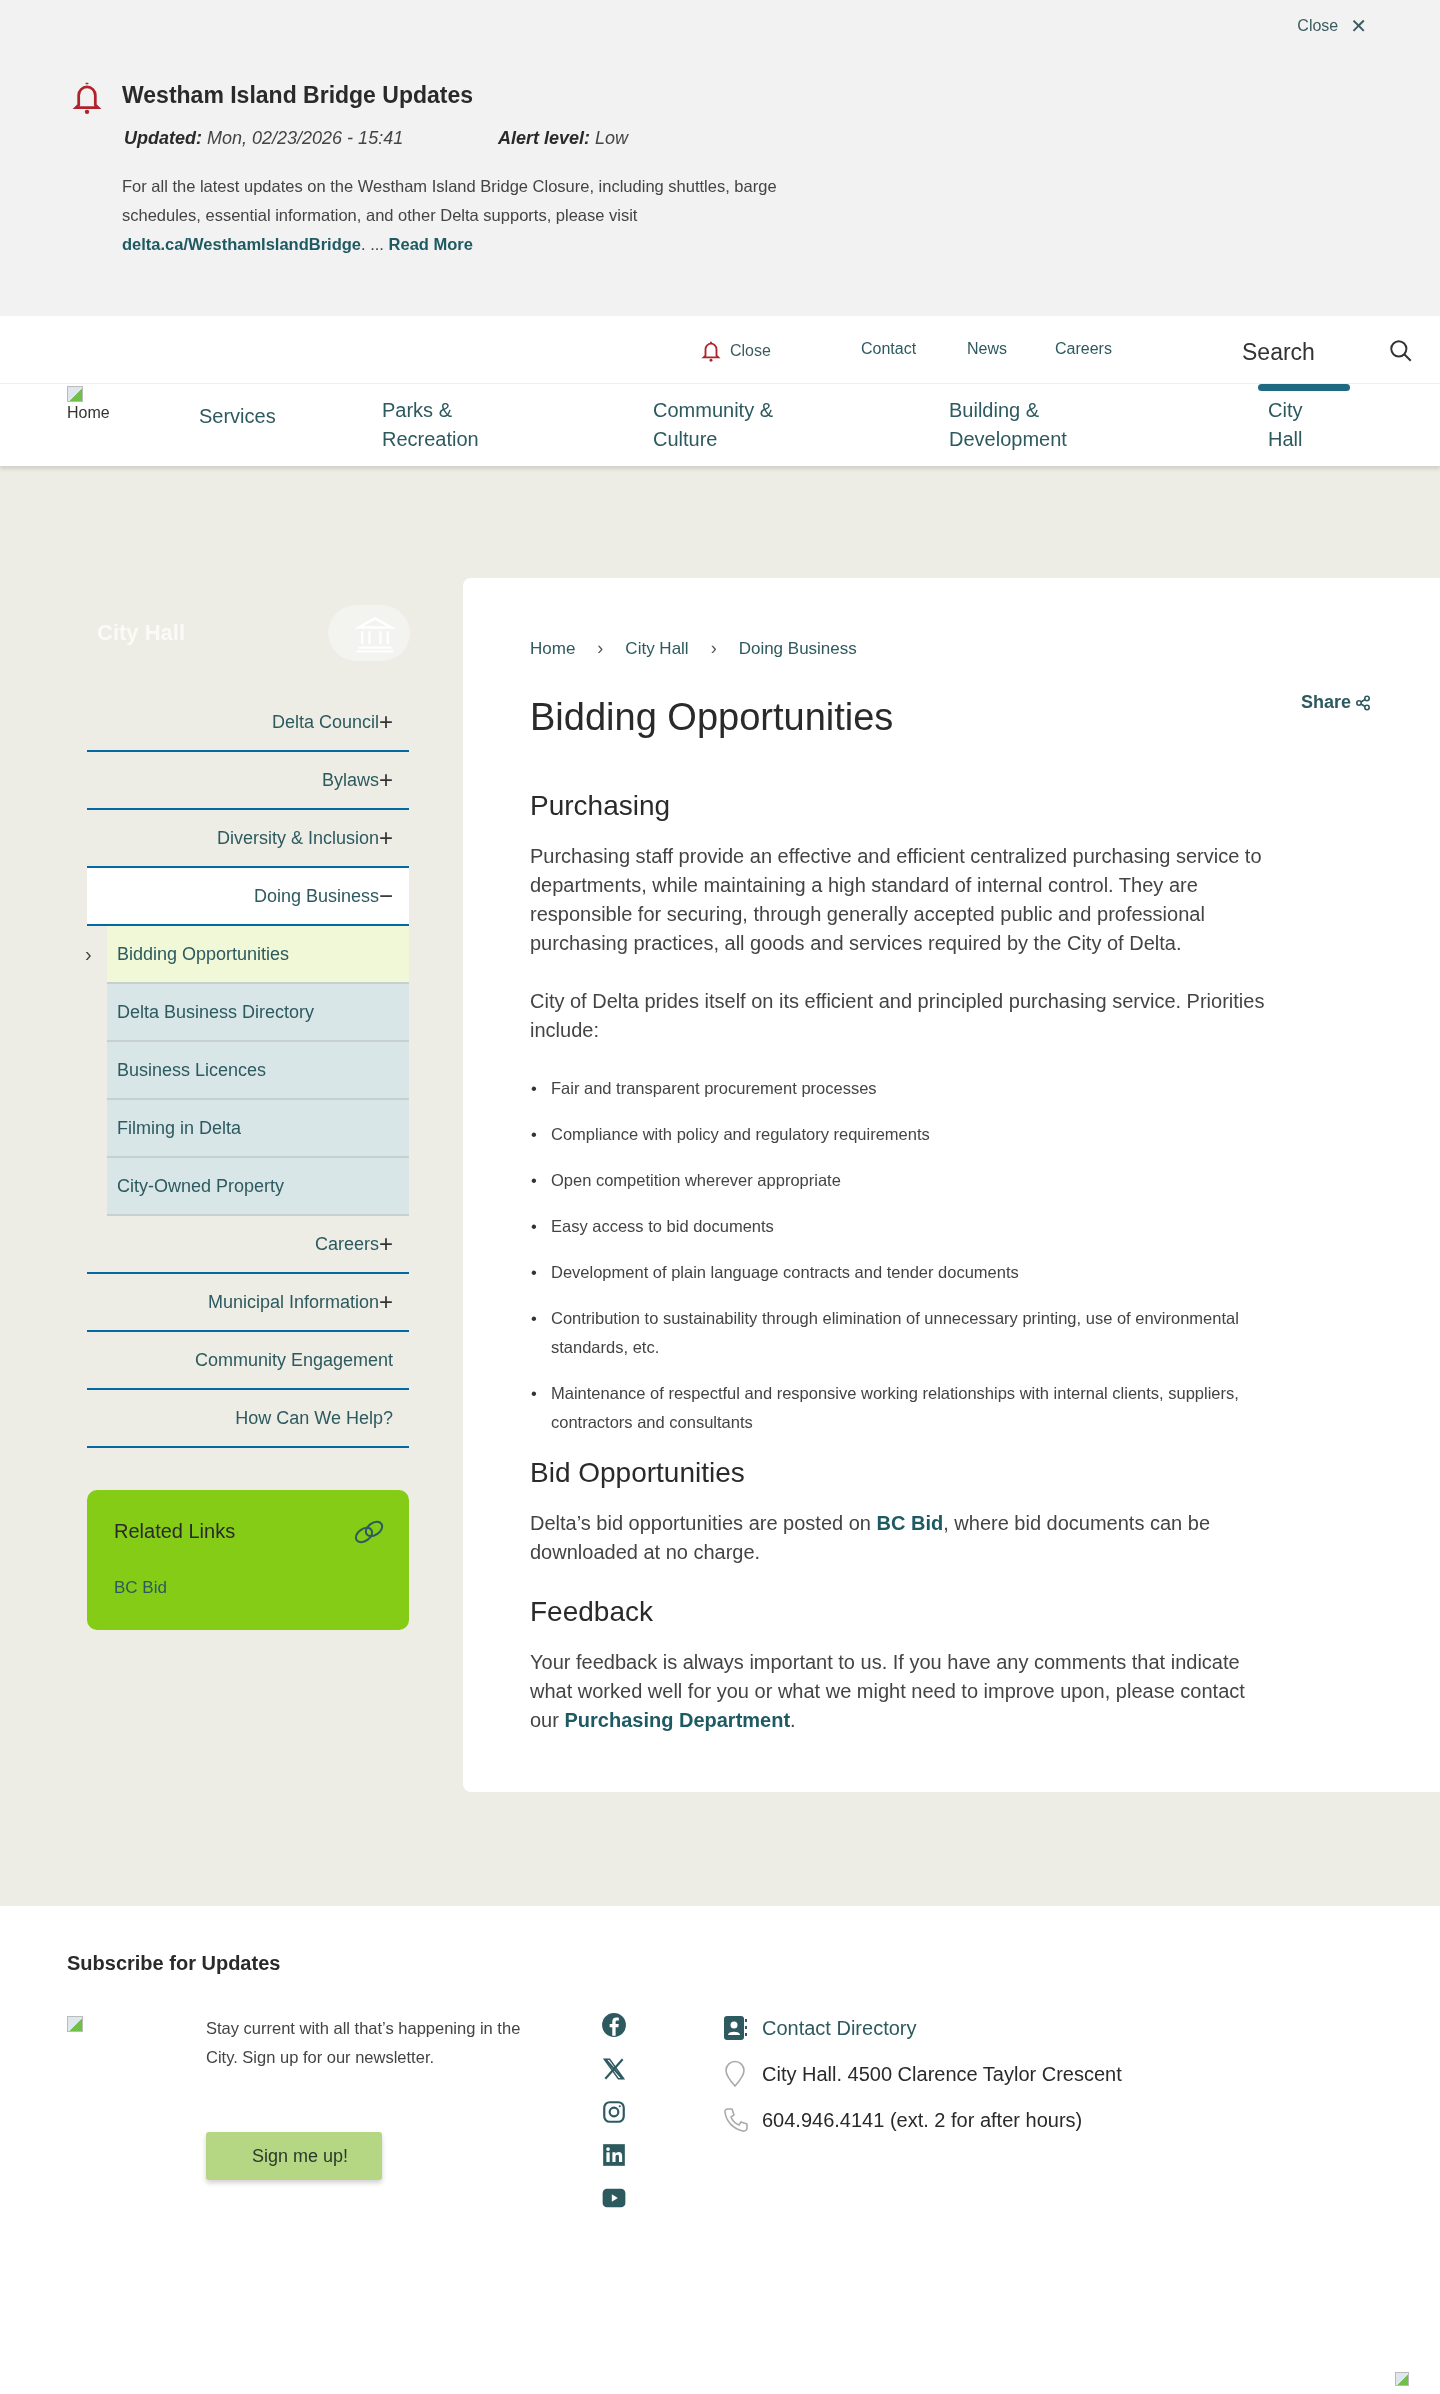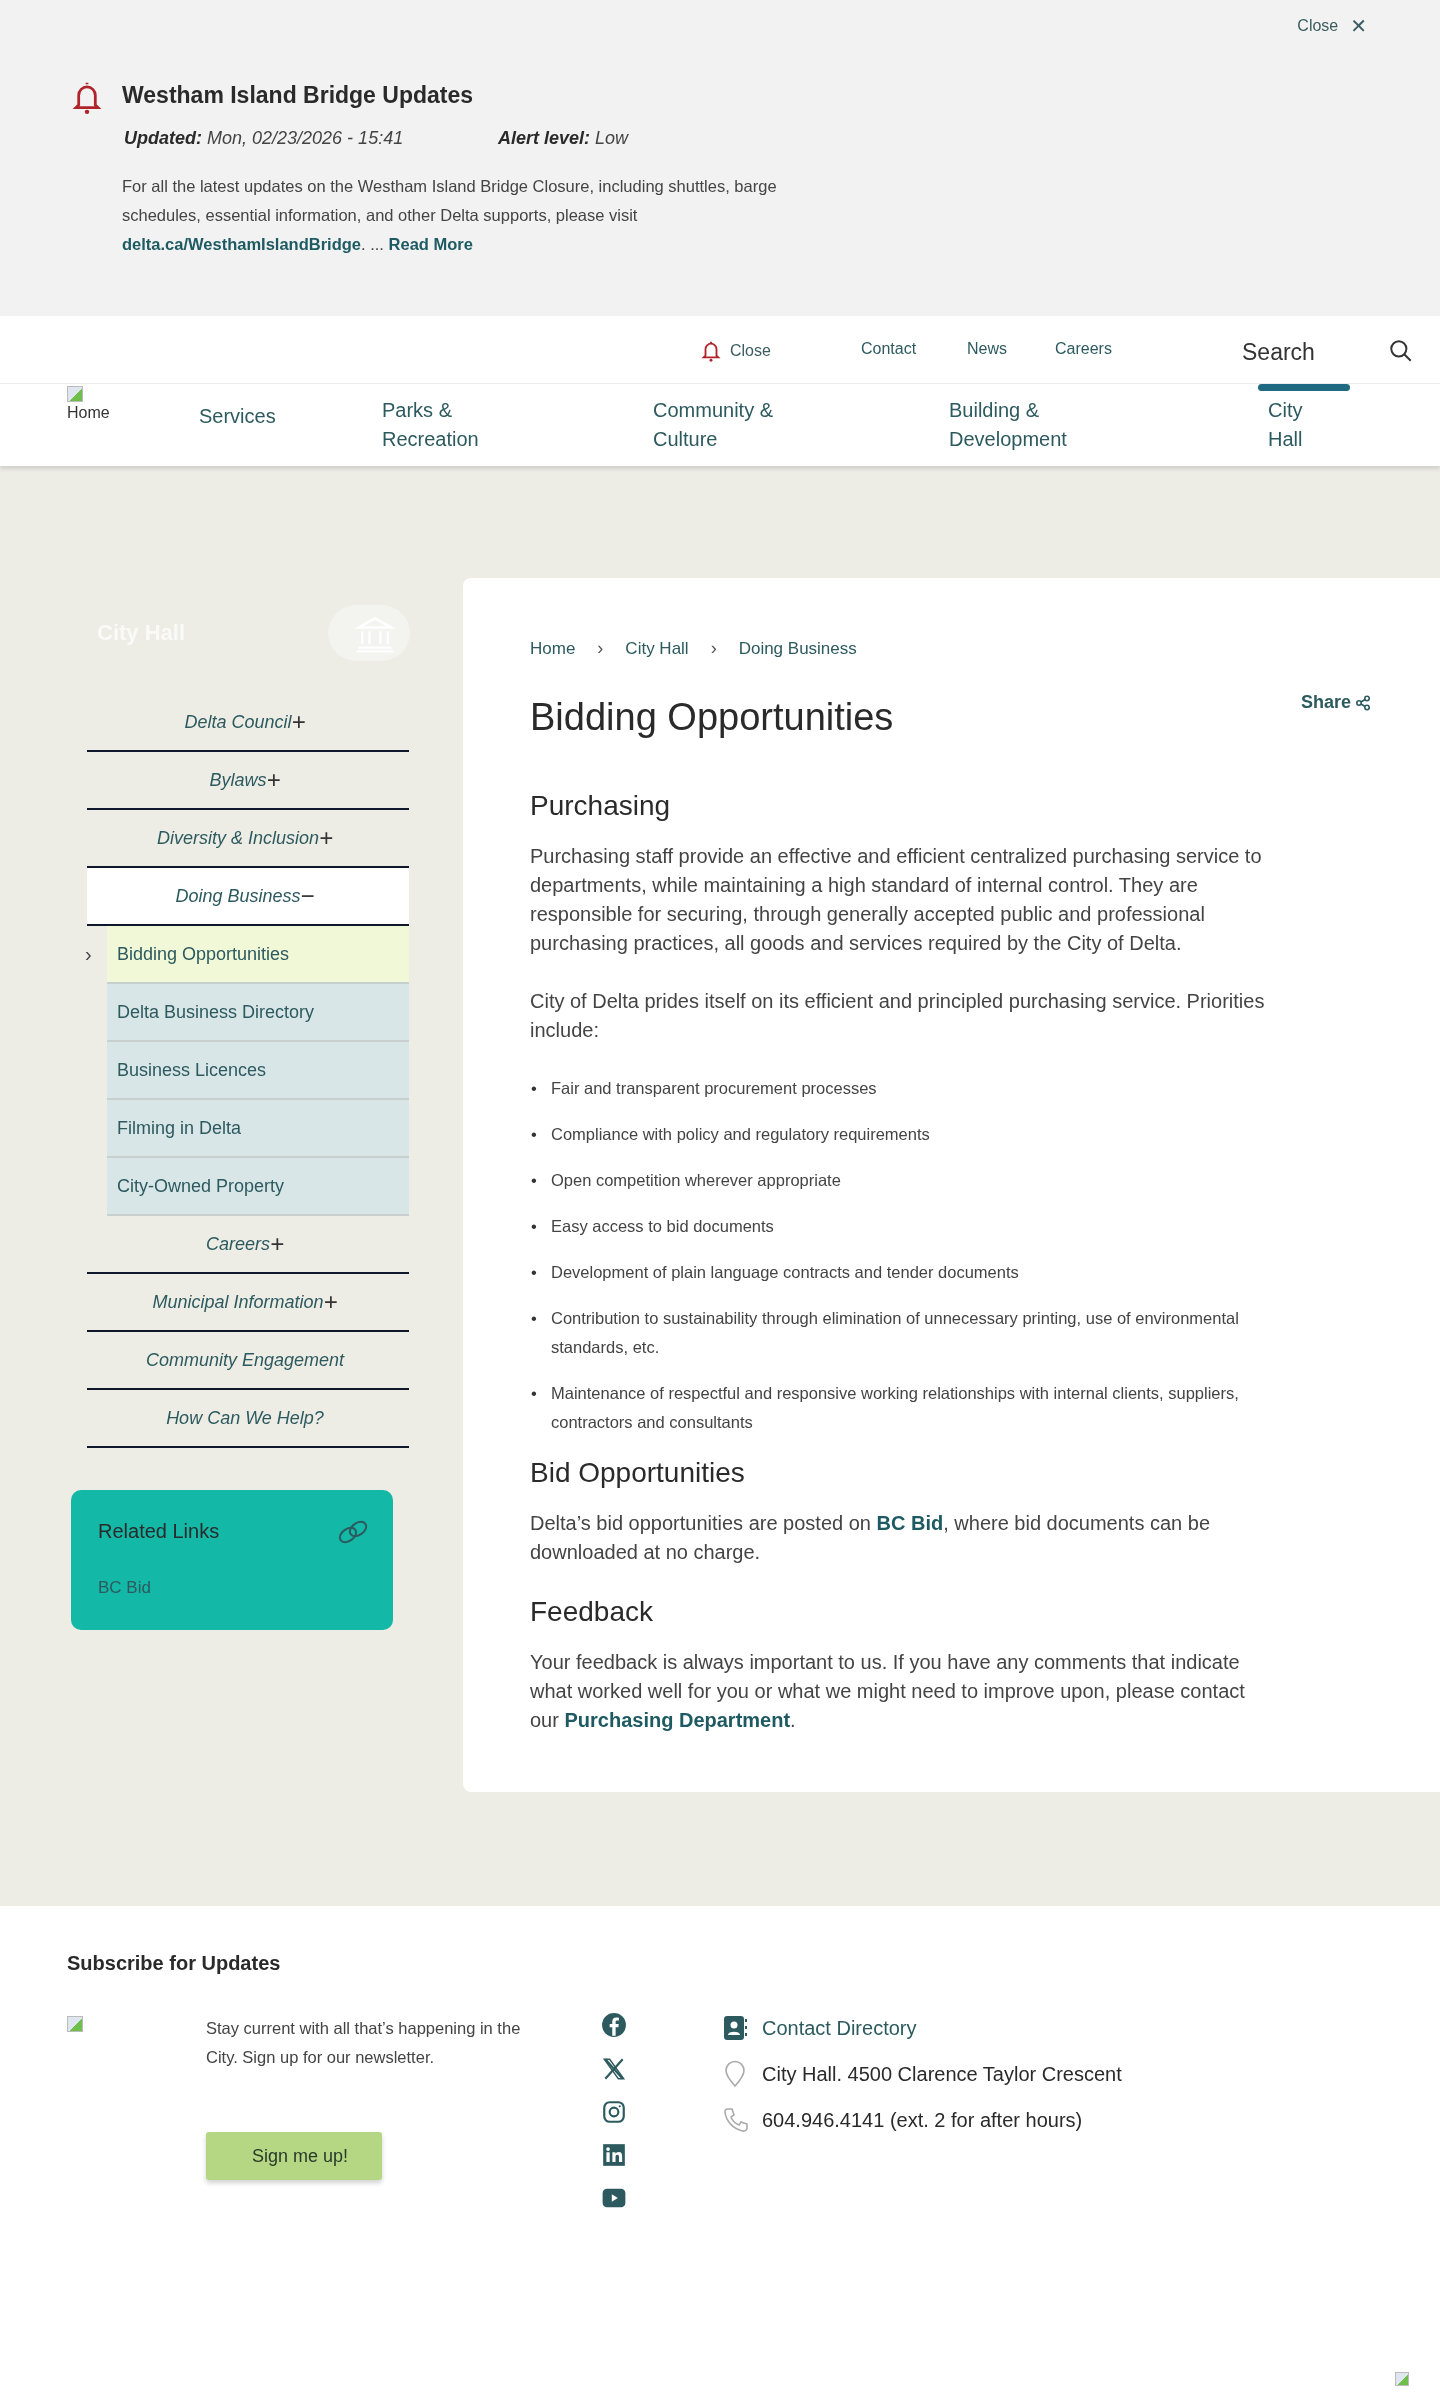--- a/index.html
+++ b/index.html
@@ -73,35 +73,35 @@
   .sidebar-title {
     position: absolute; left: 97px; top: 620px;
     font-size: 22px; font-weight: bold; color: #fafaf7;
   }
   .sidebar-emblem {
     position: absolute; left: 328px; top: 605px; width: 82px; height: 56px;
     border-radius: 40px; background: rgba(255,255,255,0.35);
   }
   .sidebar-nav { position: absolute; left: 87px; top: 694px; width: 322px; }
   .side-item {
-    height: 58px; border-bottom: 2px solid #0f172a;
-    display: flex; align-items: center; justify-content: center;
-    padding: 0 16px 0 10px; font-size: 18px; color: #2d5a5f; cursor: pointer; font-style: italic;
+    height: 58px; border-bottom: 2px solid #0369a1;
+    display: flex; align-items: center; justify-content: flex-end;
+    padding: 0 16px 0 10px; font-size: 18px; color: #2d5a5f; cursor: pointer;
   }
   .side-item.open { background: #fff; }
   .side-item .toggle { font-size: 24px; color: #333; font-weight: 300; }
   .side-sub { height: 58px; margin-left: 20px; border-bottom: 2px solid #c8cfcf;
     display: flex; align-items: center; padding-left: 10px;
     font-size: 18px; color: #2d5a5f; background: #d8e6e8; position: relative; cursor: pointer; }
   .side-sub.active { background: #f0f8d8; }
   .side-sub .chev { position: absolute; left: -22px; top: 17px; font-size: 20px; color: #444; }
 
   .related {
-    position: absolute; left: 71px; top: 1490px; width: 322px; height: 140px;
-    background: #14b8a6; border-radius: 10px;
+    position: absolute; left: 87px; top: 1490px; width: 322px; height: 140px;
+    background: #84cc16; border-radius: 10px;
   }
   .related h3 { position: absolute; left: 27px; top: 30px; font-size: 20px; font-weight: normal; color: #2a2a2a; }
   .related .link-icon { position: absolute; right: 22px; top: 28px; width: 36px; height: 28px; }
   .related a { position: absolute; left: 27px; top: 88px; font-size: 17px; color: #2d5a5f; }
 
   
   .content {
     position: absolute; left: 463px; top: 578px; width: 977px; height: 1214px;
     background: #fff; border-radius: 8px 0 0 8px;
   }

